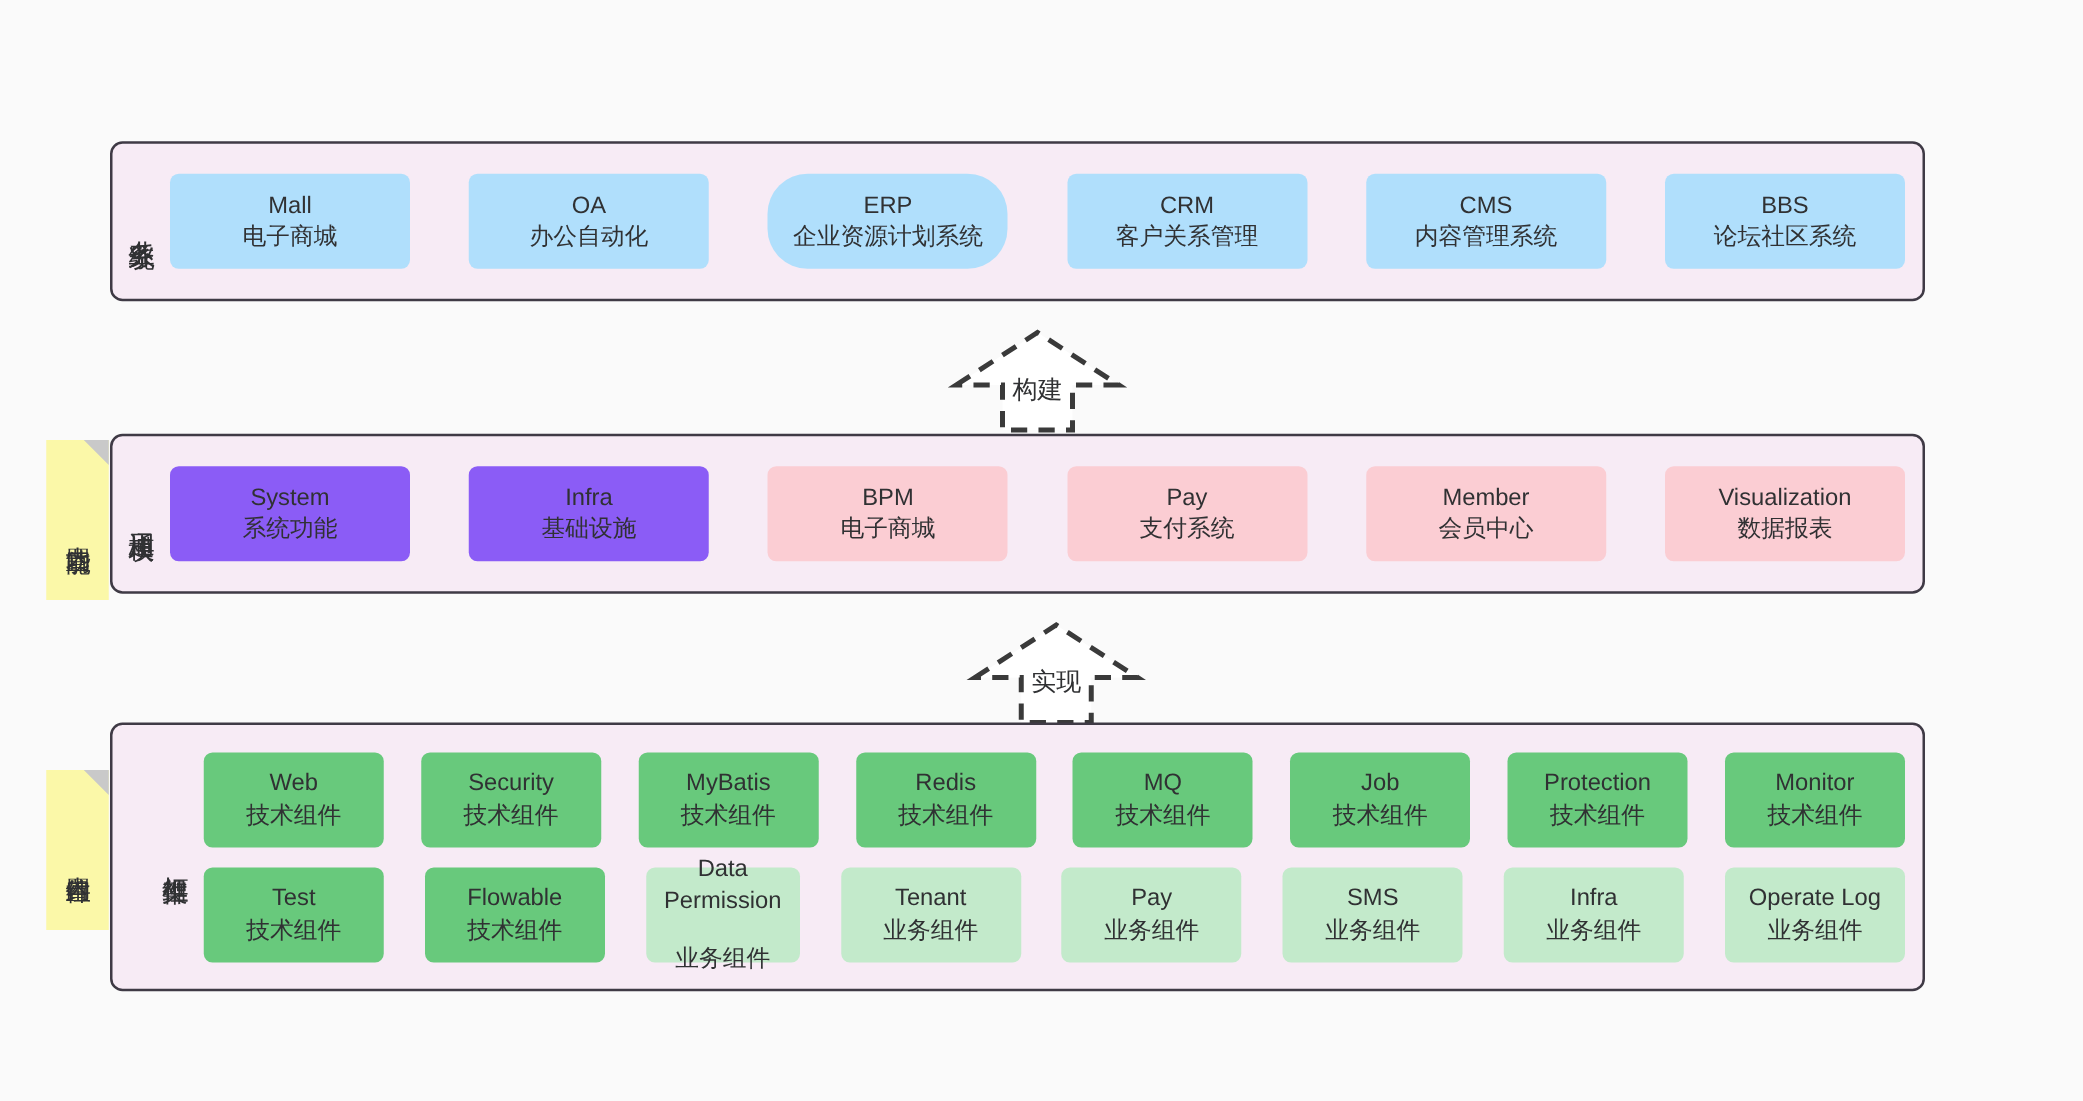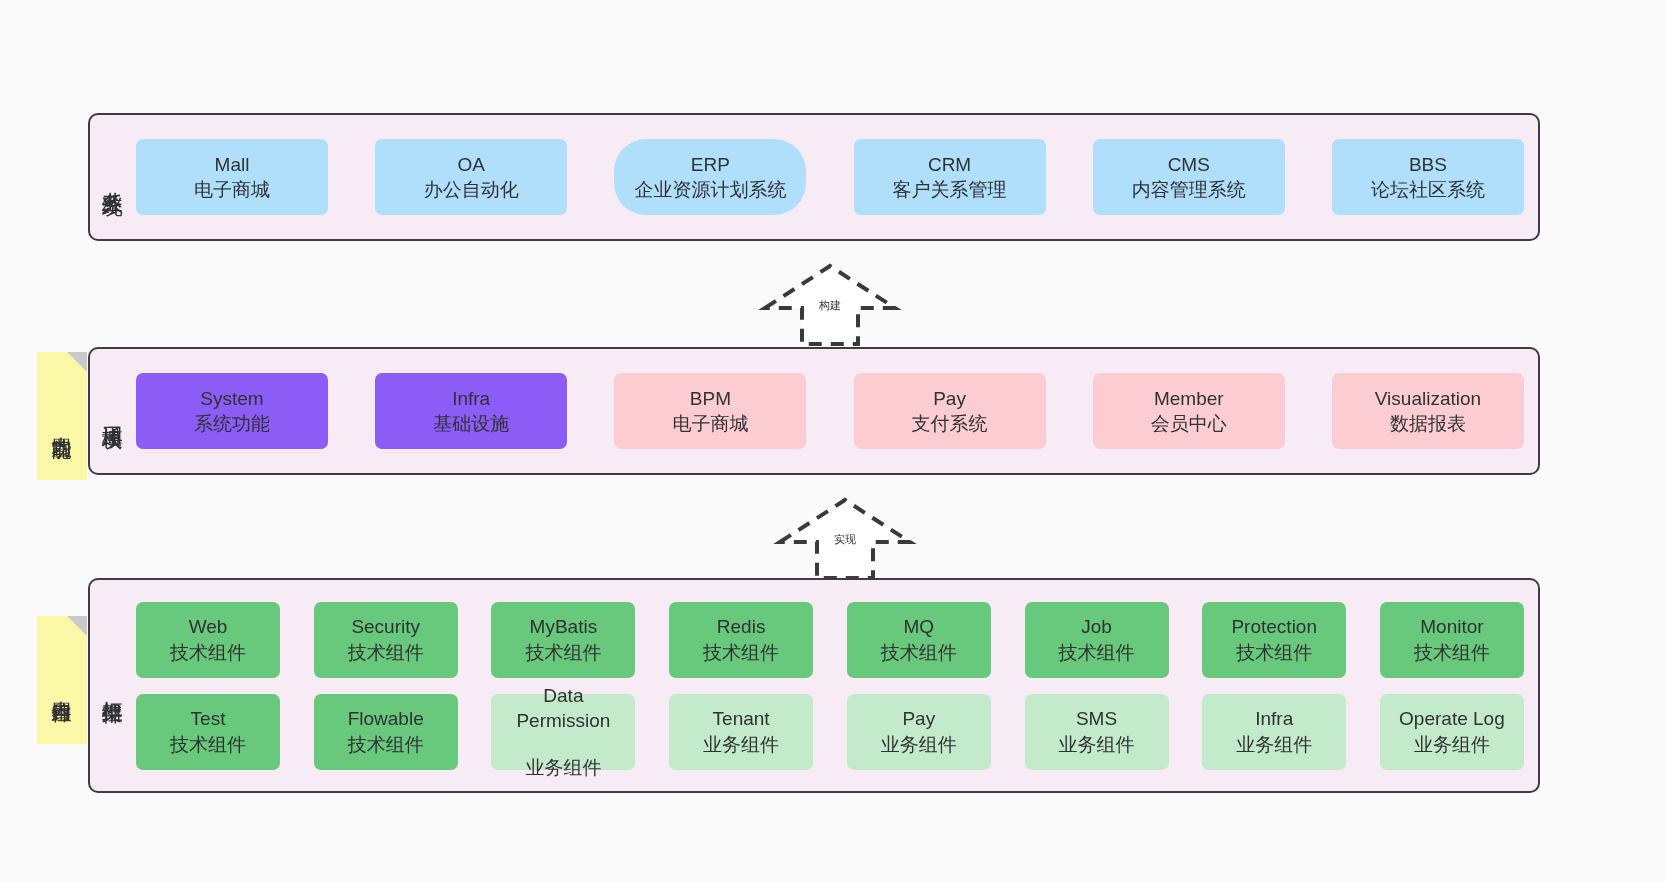--- a/index.html
+++ b/index.html
@@ -110,21 +110,21 @@
   }
 
   
   .arrow {
     position: absolute;
   }
   .arrow .arrow-label {
     position: absolute;
     left: 50%;
     transform: translateX(-50%);
-    font-size: 11px;
+    font-size: 20px;
     color: #303133;
     background: transparent;
     white-space: nowrap;
   }
 </style>
 </head>
 <body>
 
 <div class="canvas">
 
@@ -207,21 +207,21 @@
     <svg width="150" height="90" viewBox="0 0 150 90">
       <path d="M 10 50 L 75 8 L 140 50 L 103 50 L 103 86 L 47 86 L 47 50 Z" fill="#ffffff" stroke="#3a3a3a" stroke-width="4" stroke-dasharray="13,9" stroke-linejoin="miter"></path>
     </svg>
     <span class="arrow-label" style="top:40px;">实现</span>
   </div>
 
   <div class="note" style="left:37px; top:616px; height:128px;">
     <span>内置组件</span>
   </div>
 
-  <div class="layer" style="left:88px; top:578px; width:1452px; height:215px;">
+  <div class="layer" style="left:88px; top:578px; width:1452px; height:215px;padding-left:27px;">
     <div class="layer-title">框架组件</div>
     <div class="layer-body">
 
       <div class="row">
         <div class="card c-green" style="width:144px;height:76px;">
           <span class="en">Web</span>
           <span class="cn">技术组件</span>
         </div>
         <div class="card c-green" style="width:144px;height:76px;">
           <span class="en">Security</span>
@@ -255,21 +255,21 @@
 
       <div class="row">
         <div class="card c-green" style="width:144px;height:76px;">
           <span class="en">Test</span>
           <span class="cn">技术组件</span>
         </div>
         <div class="card c-green" style="width:144px;height:76px;">
           <span class="en">Flowable</span>
           <span class="cn">技术组件</span>
         </div>
-        <div class="card c-lightgreen" style="width:144px;height:76px;gap:21px;">
+        <div class="card c-lightgreen" style="width:123px;height:76px;gap:21px;">
           <span class="en">Data Permission</span>
           <span class="cn">业务组件</span>
         </div>
         <div class="card c-lightgreen" style="width:144px;height:76px;">
           <span class="en">Tenant</span>
           <span class="cn">业务组件</span>
         </div>
         <div class="card c-lightgreen" style="width:144px;height:76px;">
           <span class="en">Pay</span>
           <span class="cn">业务组件</span>

